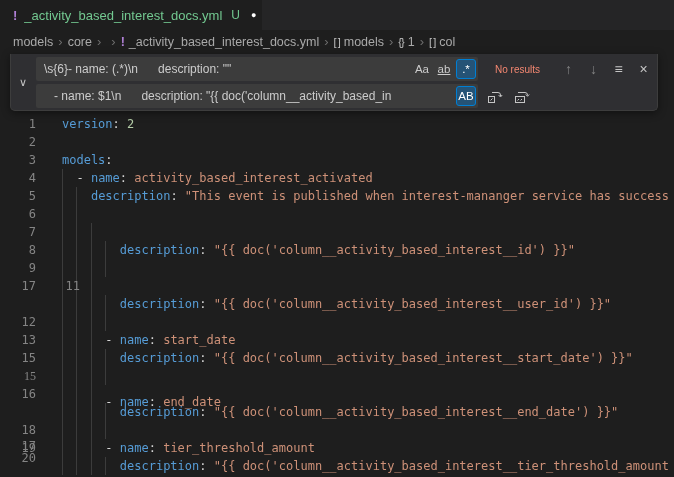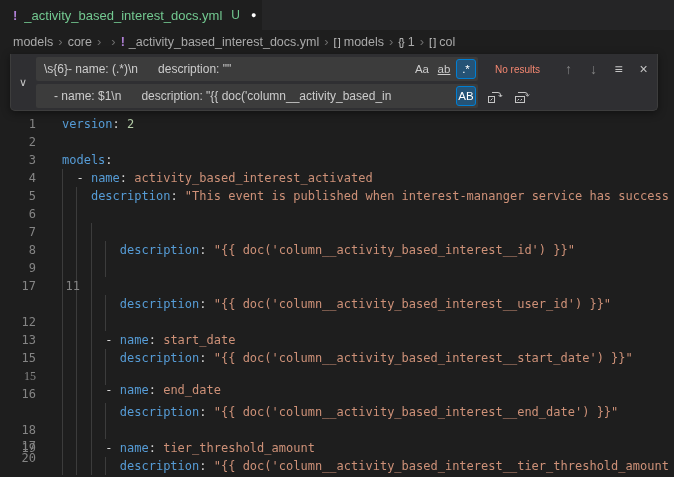--- a/index.html
+++ b/index.html
@@ -173,21 +173,21 @@
       <div class="gutter-num" style="top: 314px; font-family: Liberation Serif, serif;">15</div>
       <div class="indent-guide" style="top: 314px; left: 62px;"></div>
       <div class="indent-guide" style="top: 314px; left: 76.4px;"></div>
       <div class="indent-guide" style="top: 314px; left: 90.8px;"></div>
       <div class="indent-guide" style="top: 314px; left: 105.2px;"></div>
       <div class="code-line" style="top: 314px;"></div>
       <div class="gutter-num" style="top: 332px;">16</div>
       <div class="indent-guide" style="top: 332px; left: 62px;"></div>
       <div class="indent-guide" style="top: 332px; left: 76.4px;"></div>
       <div class="indent-guide" style="top: 332px; left: 90.8px;"></div>
-      <div class="code-line" style="top: 328px;"><span class="tk-p">      - </span><span class="tk-k">name</span><span class="tk-p">: </span><span class="tk-s">end_date</span></div>
+      <div class="code-line" style="top: 340px;"><span class="tk-p">      - </span><span class="tk-k">name</span><span class="tk-p">: </span><span class="tk-s">end_date</span></div>
       <div class="gutter-num" style="top: 354px; margin-top: 30px;">17</div>
       <div class="indent-guide" style="top: 350px; left: 62px;"></div>
       <div class="indent-guide" style="top: 350px; left: 76.4px;"></div>
       <div class="indent-guide" style="top: 350px; left: 90.8px;"></div>
       <div class="indent-guide" style="top: 350px; left: 105.2px;"></div>
       <div class="code-line" style="top: 350px;"><span class="tk-p">        </span><span class="tk-k">description</span><span class="tk-p">: </span><span class="tk-s">"{{ doc('column__activity_based_interest__end_date') }}"</span></div>
       <div class="gutter-num" style="top: 368px;">18</div>
       <div class="indent-guide" style="top: 368px; left: 62px;"></div>
       <div class="indent-guide" style="top: 368px; left: 76.4px;"></div>
       <div class="indent-guide" style="top: 368px; left: 90.8px;"></div>

